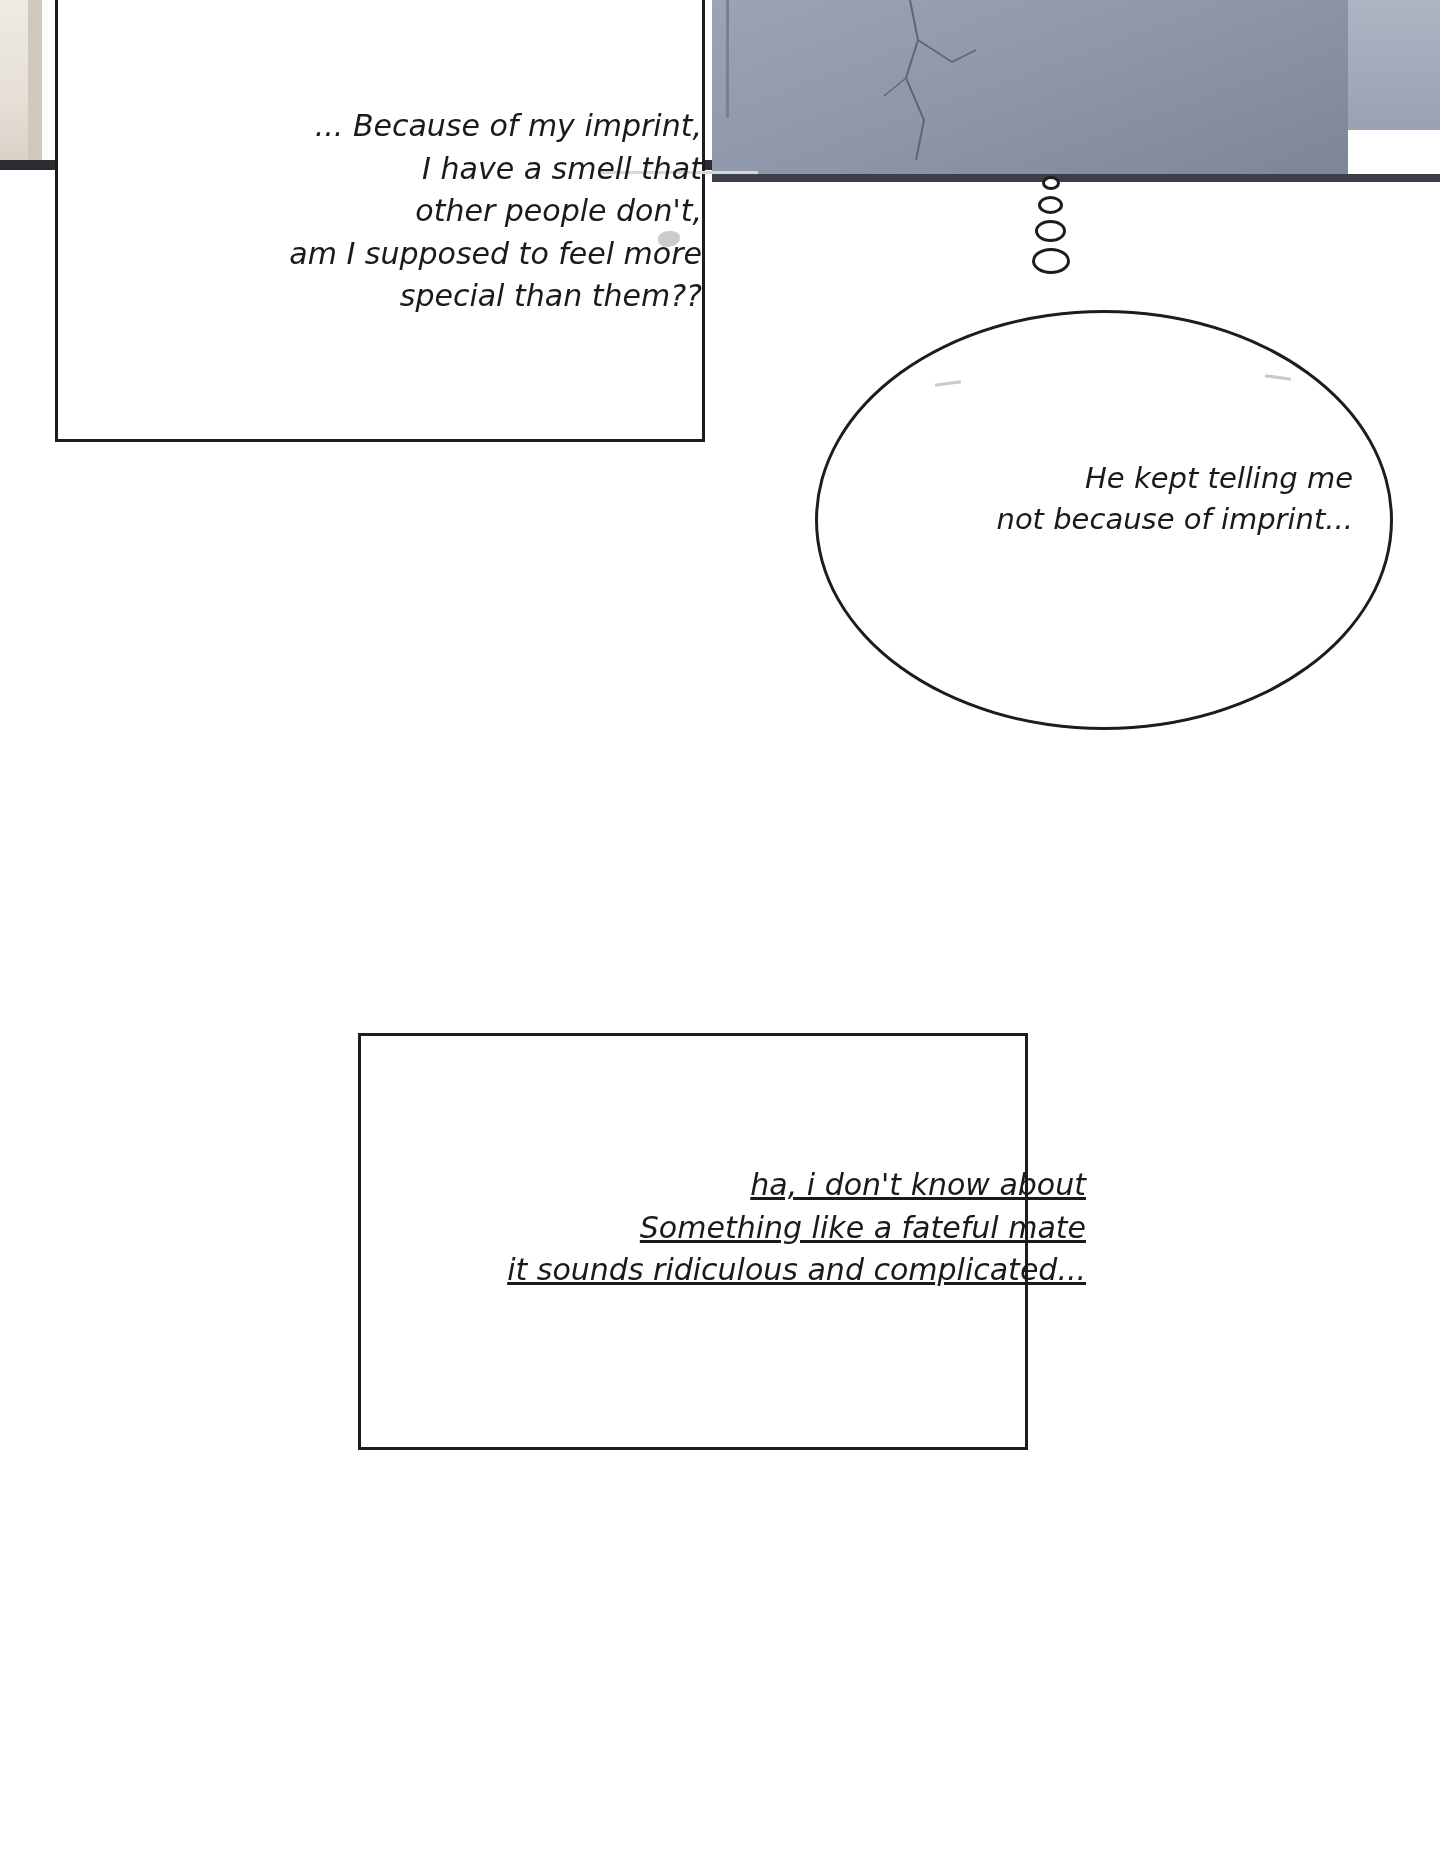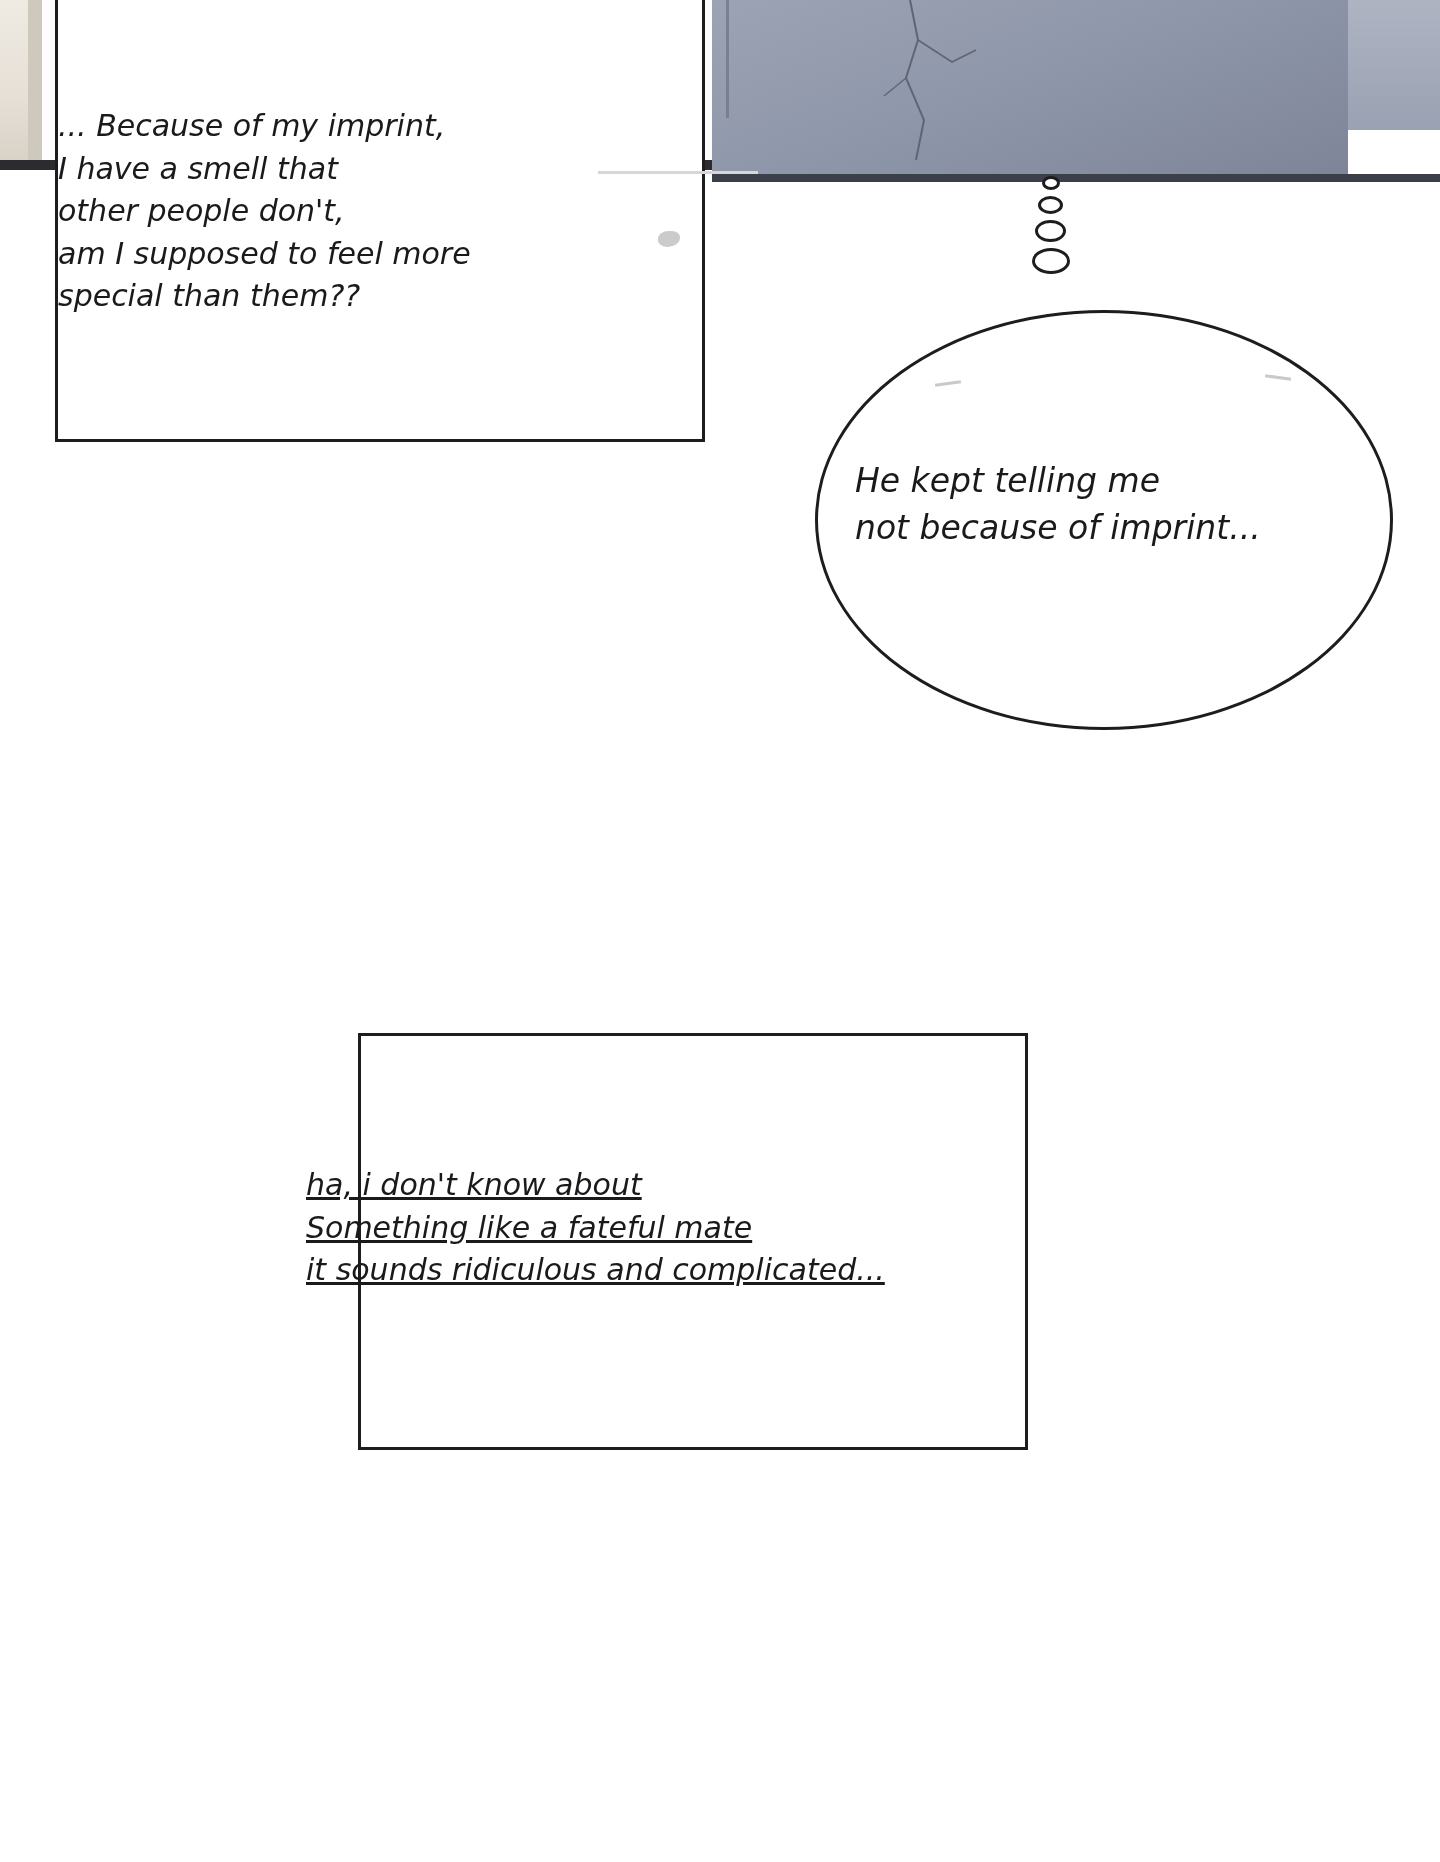--- a/index.html
+++ b/index.html
@@ -101,21 +101,21 @@
   .balloon-rect {
     position: absolute;
     background: #ffffff;
     border: 3px solid #1d1d1f;
     box-sizing: border-box;
   }
   .balloon-text {
     font-family: "DejaVu Sans", sans-serif;
     font-style: italic;
     color: #1a1a1c;
-    text-align: left;
+    text-align: right;
     white-space: pre-line;
     line-height: 1.42;
   }
 
   #bubble-imprint {
     left: 55px;
     top: -10px;
     width: 650px;
     height: 452px;
   }
@@ -162,21 +162,21 @@
     border: 3px solid #1d1d1f;
     border-radius: 50%;
     background: #ffffff;
     box-sizing: border-box;
   }
   #thought-bubble .balloon-text {
     position: absolute;
     left: 40px;
     width: 498px;
     top: 148px;
-    font-size: 33px;
+    font-size: 29px;
   }
   .thought-tick {
     position: absolute;
     width: 60px;
     height: 3px;
     background: #c9c9cd;
   }
   .thought-dot {
     position: absolute;
     border: 3px solid #1d1d1f;

